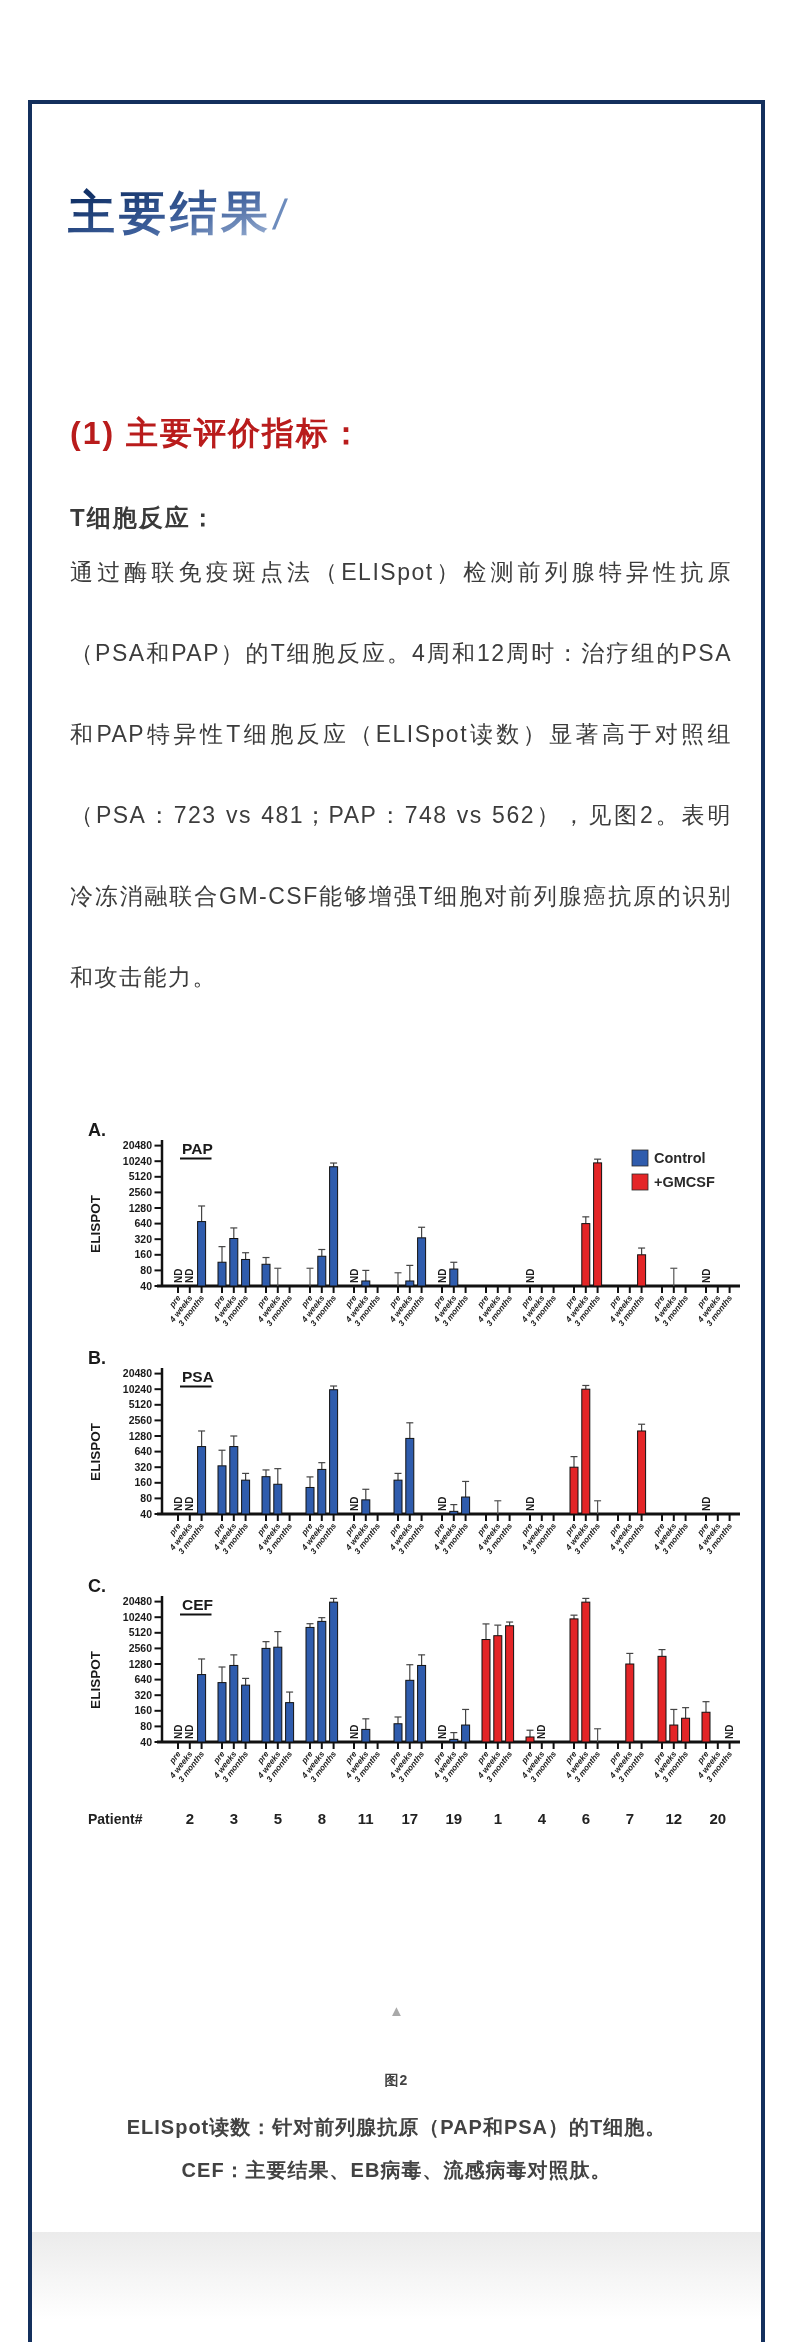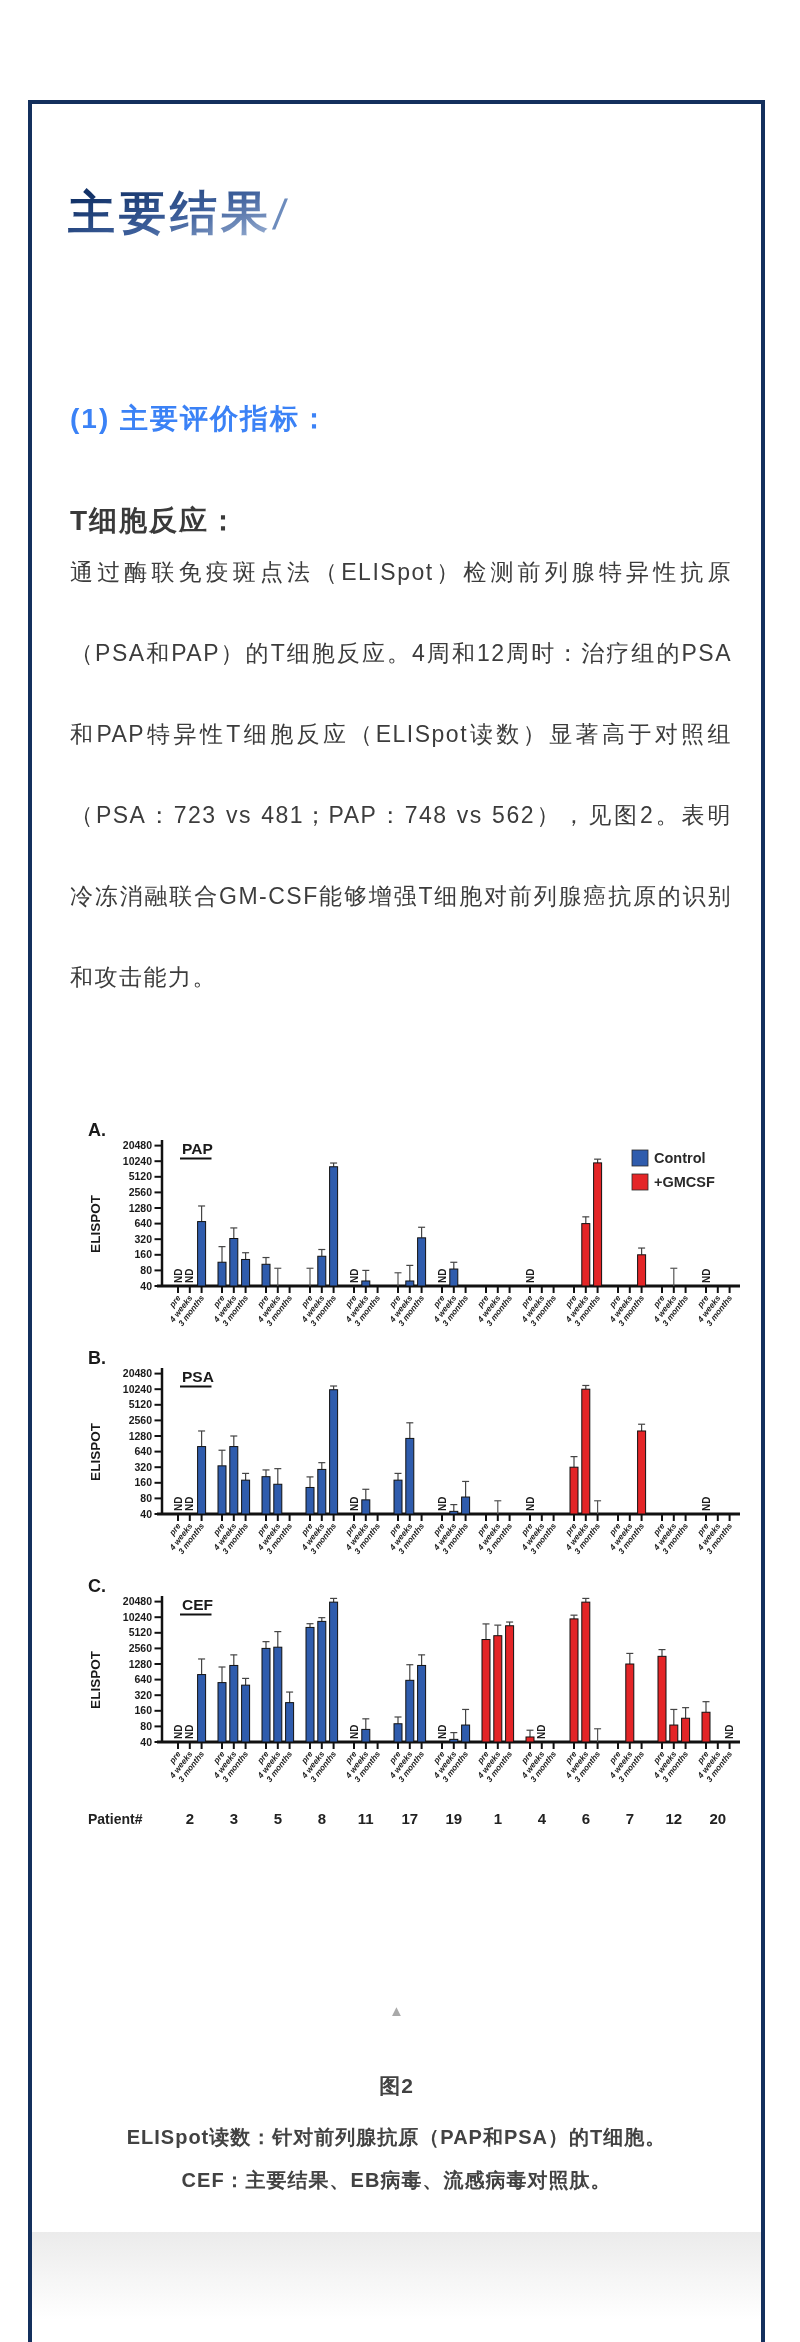--- a/index.html
+++ b/index.html
@@ -13,32 +13,32 @@
   }
   .header{position:absolute;left:36px;top:78px;display:flex;align-items:baseline;gap:2px;}
   .title-zh{
     font-size:47px;font-weight:800;letter-spacing:4px;
     background:linear-gradient(160deg,#123268 15%,#3d5f9b 55%,#aabdd`e0` 100%);
     background:linear-gradient(160deg,#123268 15%,#3d5f9b 55%,#a9bddc 100%);
     -webkit-background-clip:text;background-clip:text;color:transparent;
   }
   .title-slash{font-size:42px;font-weight:300;color:#6d8cbd;transform:skewX(-8deg);}
   .title-en{font-size:33px;font-weight:300;color:#92a8cc;letter-spacing:1px;}
-  .section-title{position:absolute;left:38px;top:296px;font-size:28px;font-weight:800;color:#3b82f6;letter-spacing:2px;}
-  .subsection-title{position:absolute;left:38px;top:398px;font-size:28px;font-weight:700;color:#3a3a3a;letter-spacing:2px;}
+  .section-title{position:absolute;left:38px;top:308px;font-size:32px;font-weight:800;color:#b91c1c;letter-spacing:2px;}
+  .subsection-title{position:absolute;left:38px;top:398px;font-size:24px;font-weight:700;color:#3a3a3a;letter-spacing:2px;}
   .paragraph{
     position:absolute;left:38px;top:428px;width:662px;
     font-size:23px;color:#3c3c3c;font-weight:500;letter-spacing:1.5px;
     line-height:81px;text-align:justify;
   }
   .figure{position:absolute;left:52px;top:1012px;width:680px;}
   .figure svg{display:block;}
   .collapse{position:absolute;left:0;top:1898px;width:729px;text-align:center;color:#a9a9a9;font-size:15px;}
   .caption{position:absolute;left:0;top:1968px;width:729px;text-align:center;color:#424242;}
-  .caption .cap-title{font-size:21px;font-weight:700;letter-spacing:1px;margin-bottom:16px;}
+  .caption .cap-title{font-size:14px;font-weight:700;letter-spacing:1px;margin-bottom:16px;}
   .caption .cap-line{font-size:20px;font-weight:600;letter-spacing:1px;line-height:43px;}
   .bottom-strip{
     position:absolute;left:0;top:2128px;width:729px;height:88px;
     background:linear-gradient(180deg,#ebebeb 0%,#f6f6f6 55%,#ffffff 100%);
   }
 </style>
 </head>
 <body>
 
 <div class="card">

